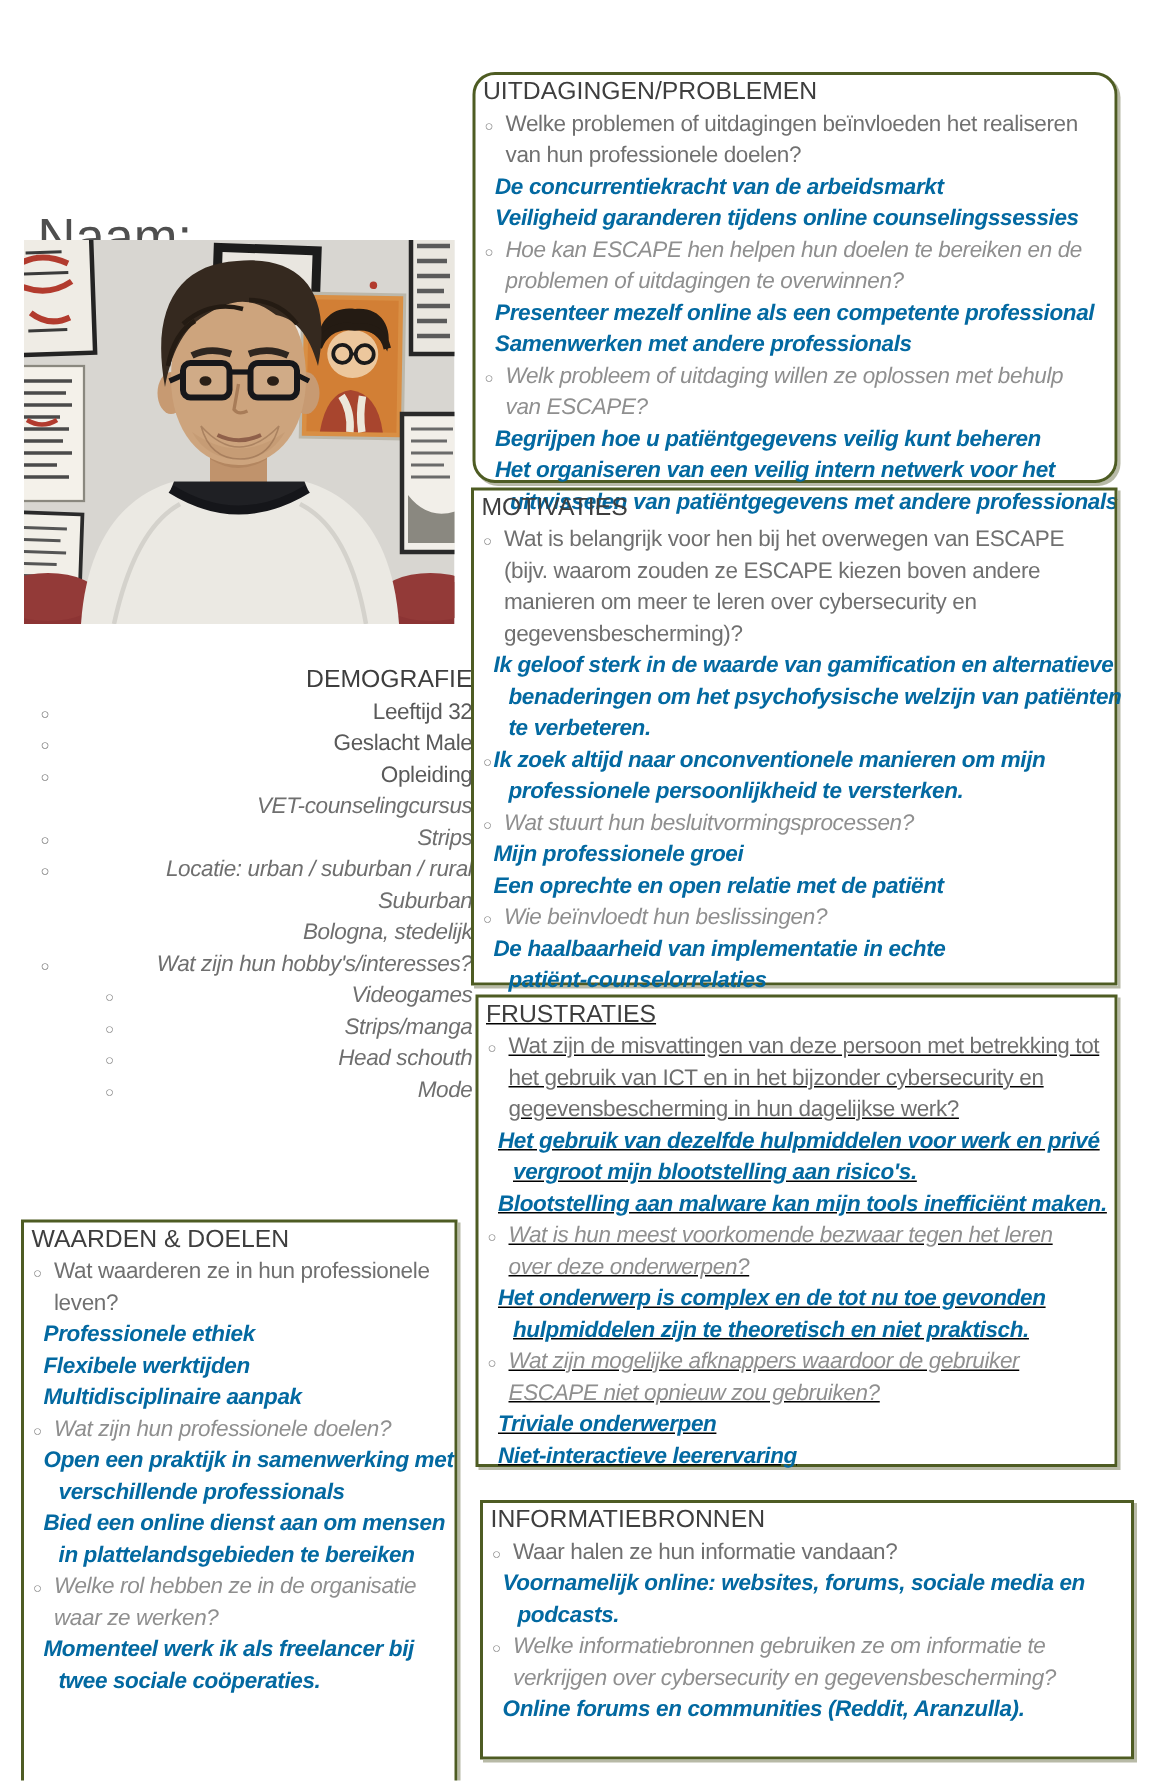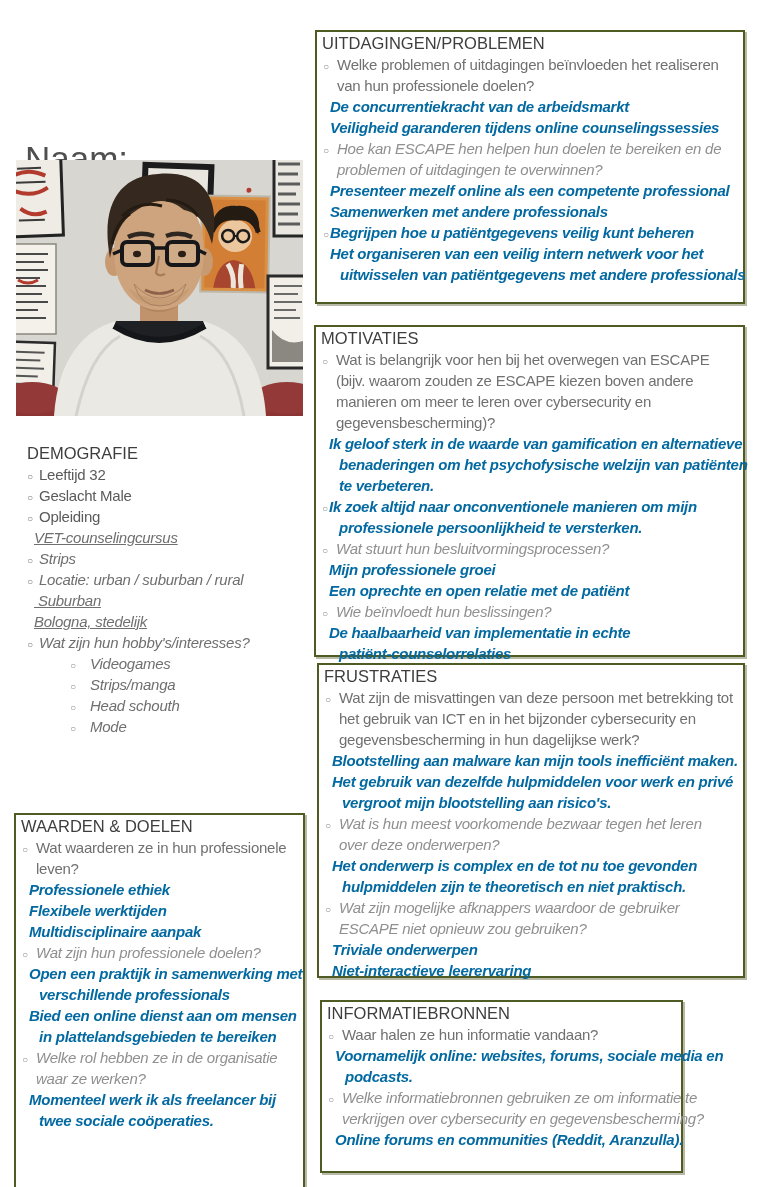--- a/index.html
+++ b/index.html
@@ -12,44 +12,44 @@
   .title{left:25px;top:36px;font-size:35px;line-height:49px;color:#4f4f4f;white-space:pre;}
   
   .photo{left:16px;top:160px;width:287px;height:256px;}
   .photo svg{display:block;width:100%;height:100%;}
   
   .sec-heading{font-size:16.5px;line-height:21px;color:#3e3e3e;padding-left:2px;white-space:pre;}
   .pbox{
     box-sizing:border-box;border:2px solid #4e5c23;background:transparent;
     padding:1px 3px;box-shadow:2px 2px 0 rgba(125,130,95,.55);
   }
-  .plainsec{padding:1px 0;}
+  .plainsec{padding:1px 0;text-align:right;}
   .lines{margin:0;}
   .ln{position:relative;font-size:15px;line-height:21px;letter-spacing:-0.25px;white-space:pre;margin:0;}
   .ln .tx{white-space:pre;}
   .mk{display:none;position:absolute;left:3px;top:2px;font-size:10px;color:#8d8d8d;}
   .ln.q .mk,.ln.qi .mk,.ln.sub .mk{display:block;}
   .ln.q{padding-left:17px;color:#707070;}
   .ln.qi{padding-left:17px;color:#8f8f8f;font-style:italic;}
   .ln.a{padding-left:20px;text-indent:-10px;color:#0369a1;font-weight:bold;font-style:italic;}
   .ln.plain{padding-left:13px;color:#6f6f6f;font-style:italic;}
   .ln.sub{padding-left:65px;color:#6f6f6f;font-style:italic;}
   .ln.sub .mk{left:45px;}
   
   .demografie .ln.q{padding-left:14px;color:#5a5a5a;}
   .demografie .ln.qi{padding-left:14px;color:#6f6f6f;}
   .demografie .ln.q .mk,.demografie .ln.qi .mk{left:2px;color:#7a7a7a;}
-  .demografie .ln.plain{padding-left:9px;text-decoration:underline;}
+  .demografie .ln.plain{padding-left:9px;}
   
   .demografie{left:25px;top:442px;width:290px;}
   .waarden{left:14px;top:813px;width:291px;height:402px;}
-  .uitdagingen{left:315px;top:30px;width:430px;height:274px;}
+  .uitdagingen{left:315px;top:48px;width:430px;height:274px;border-radius:15px;}
   .motivaties{left:314px;top:325px;width:431px;height:332px;}
-  .frustraties{left:317px;top:663px;width:428px;height:315px;}
-  .informatie{left:320px;top:1000px;width:363px;height:173px;}
+  .frustraties{left:317px;top:663px;width:428px;height:315px;text-decoration:underline;}
+  .informatie{left:320px;top:1000px;width:436px;height:173px;}
 </style>
 </head>
 <body>
 
 <div class="abs title">
   <div>Naam:</div>
   <div>Zeno Zorg</div>
 </div>
 
 <div class="abs photo">
@@ -175,21 +175,22 @@
 
     <div class="ln a"><span class="tx">Veiligheid garanderen tijdens online counselingssessies</span></div>
 
     <div class="ln qi"><span class="mk">○</span><span class="tx">Hoe kan ESCAPE hen helpen hun doelen te bereiken en de
 problemen of uitdagingen te overwinnen?</span></div>
 
     <div class="ln a"><span class="tx">Presenteer mezelf online als een competente professional</span></div>
 
     <div class="ln a"><span class="tx">Samenwerken met andere professionals</span></div>
 
-    <div class="ln qi"><span class="mk">○</span></div>
+    <div class="ln qi"><span class="mk">○</span><span class="tx">Welk probleem of uitdaging willen ze oplossen met behulp
+van ESCAPE?</span></div>
 
     <div class="ln a"><span class="tx">Begrijpen hoe u patiëntgegevens veilig kunt beheren</span></div>
 
     <div class="ln a"><span class="tx">Het organiseren van een veilig intern netwerk voor het
 uitwisselen van patiëntgegevens met andere professionals</span></div>
   </div>
 </section>
 
 <section class="abs pbox motivaties">
   <div class="sec-heading">MOTIVATIES</div>
@@ -221,25 +222,25 @@
   </div>
 </section>
 
 <section class="abs pbox frustraties">
   <div class="sec-heading">FRUSTRATIES</div>
   <div class="lines">
     <div class="ln q"><span class="mk">○</span><span class="tx">Wat zijn de misvattingen van deze persoon met betrekking tot
 het gebruik van ICT en in het bijzonder cybersecurity en
 gegevensbescherming in hun dagelijkse werk?</span></div>
 
-    <div class="ln a"><span class="tx">Blootstelling aan malware kan mijn tools inefficiënt maken.</span></div>
-
     <div class="ln a"><span class="tx">Het gebruik van dezelfde hulpmiddelen voor werk en privé
 vergroot mijn blootstelling aan risico's.</span></div>
 
+    <div class="ln a"><span class="tx">Blootstelling aan malware kan mijn tools inefficiënt maken.</span></div>
+
     <div class="ln qi"><span class="mk">○</span><span class="tx">Wat is hun meest voorkomende bezwaar tegen het leren
 over deze onderwerpen?</span></div>
 
     <div class="ln a"><span class="tx">Het onderwerp is complex en de tot nu toe gevonden
 hulpmiddelen zijn te theoretisch en niet praktisch.</span></div>
 
     <div class="ln qi"><span class="mk">○</span><span class="tx">Wat zijn mogelijke afknappers waardoor de gebruiker
 ESCAPE niet opnieuw zou gebruiken?</span></div>
 
     <div class="ln a"><span class="tx">Triviale onderwerpen</span></div>

